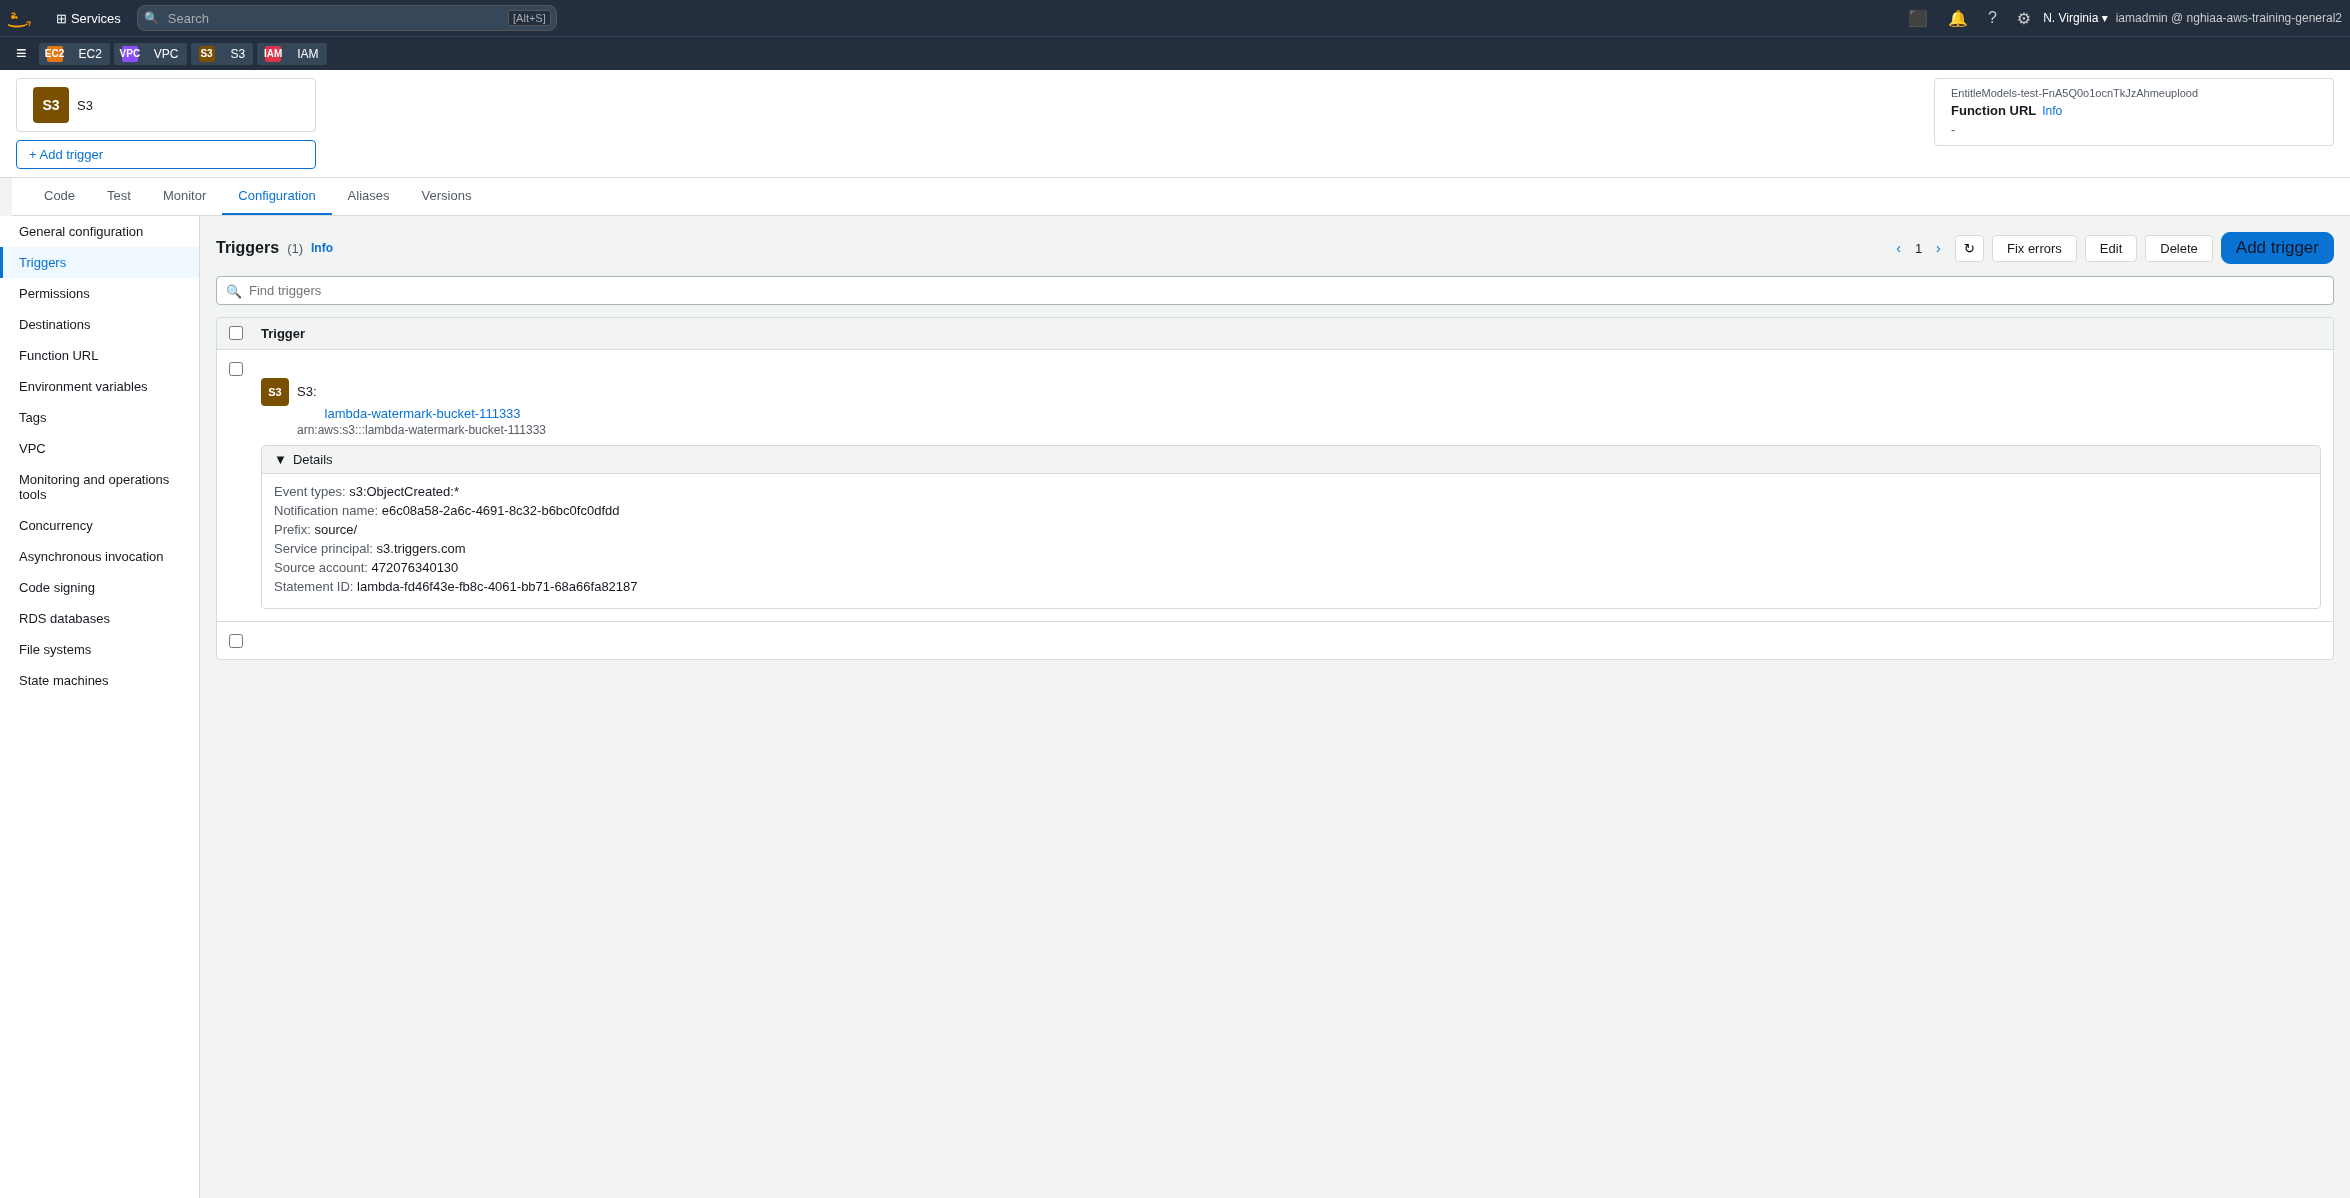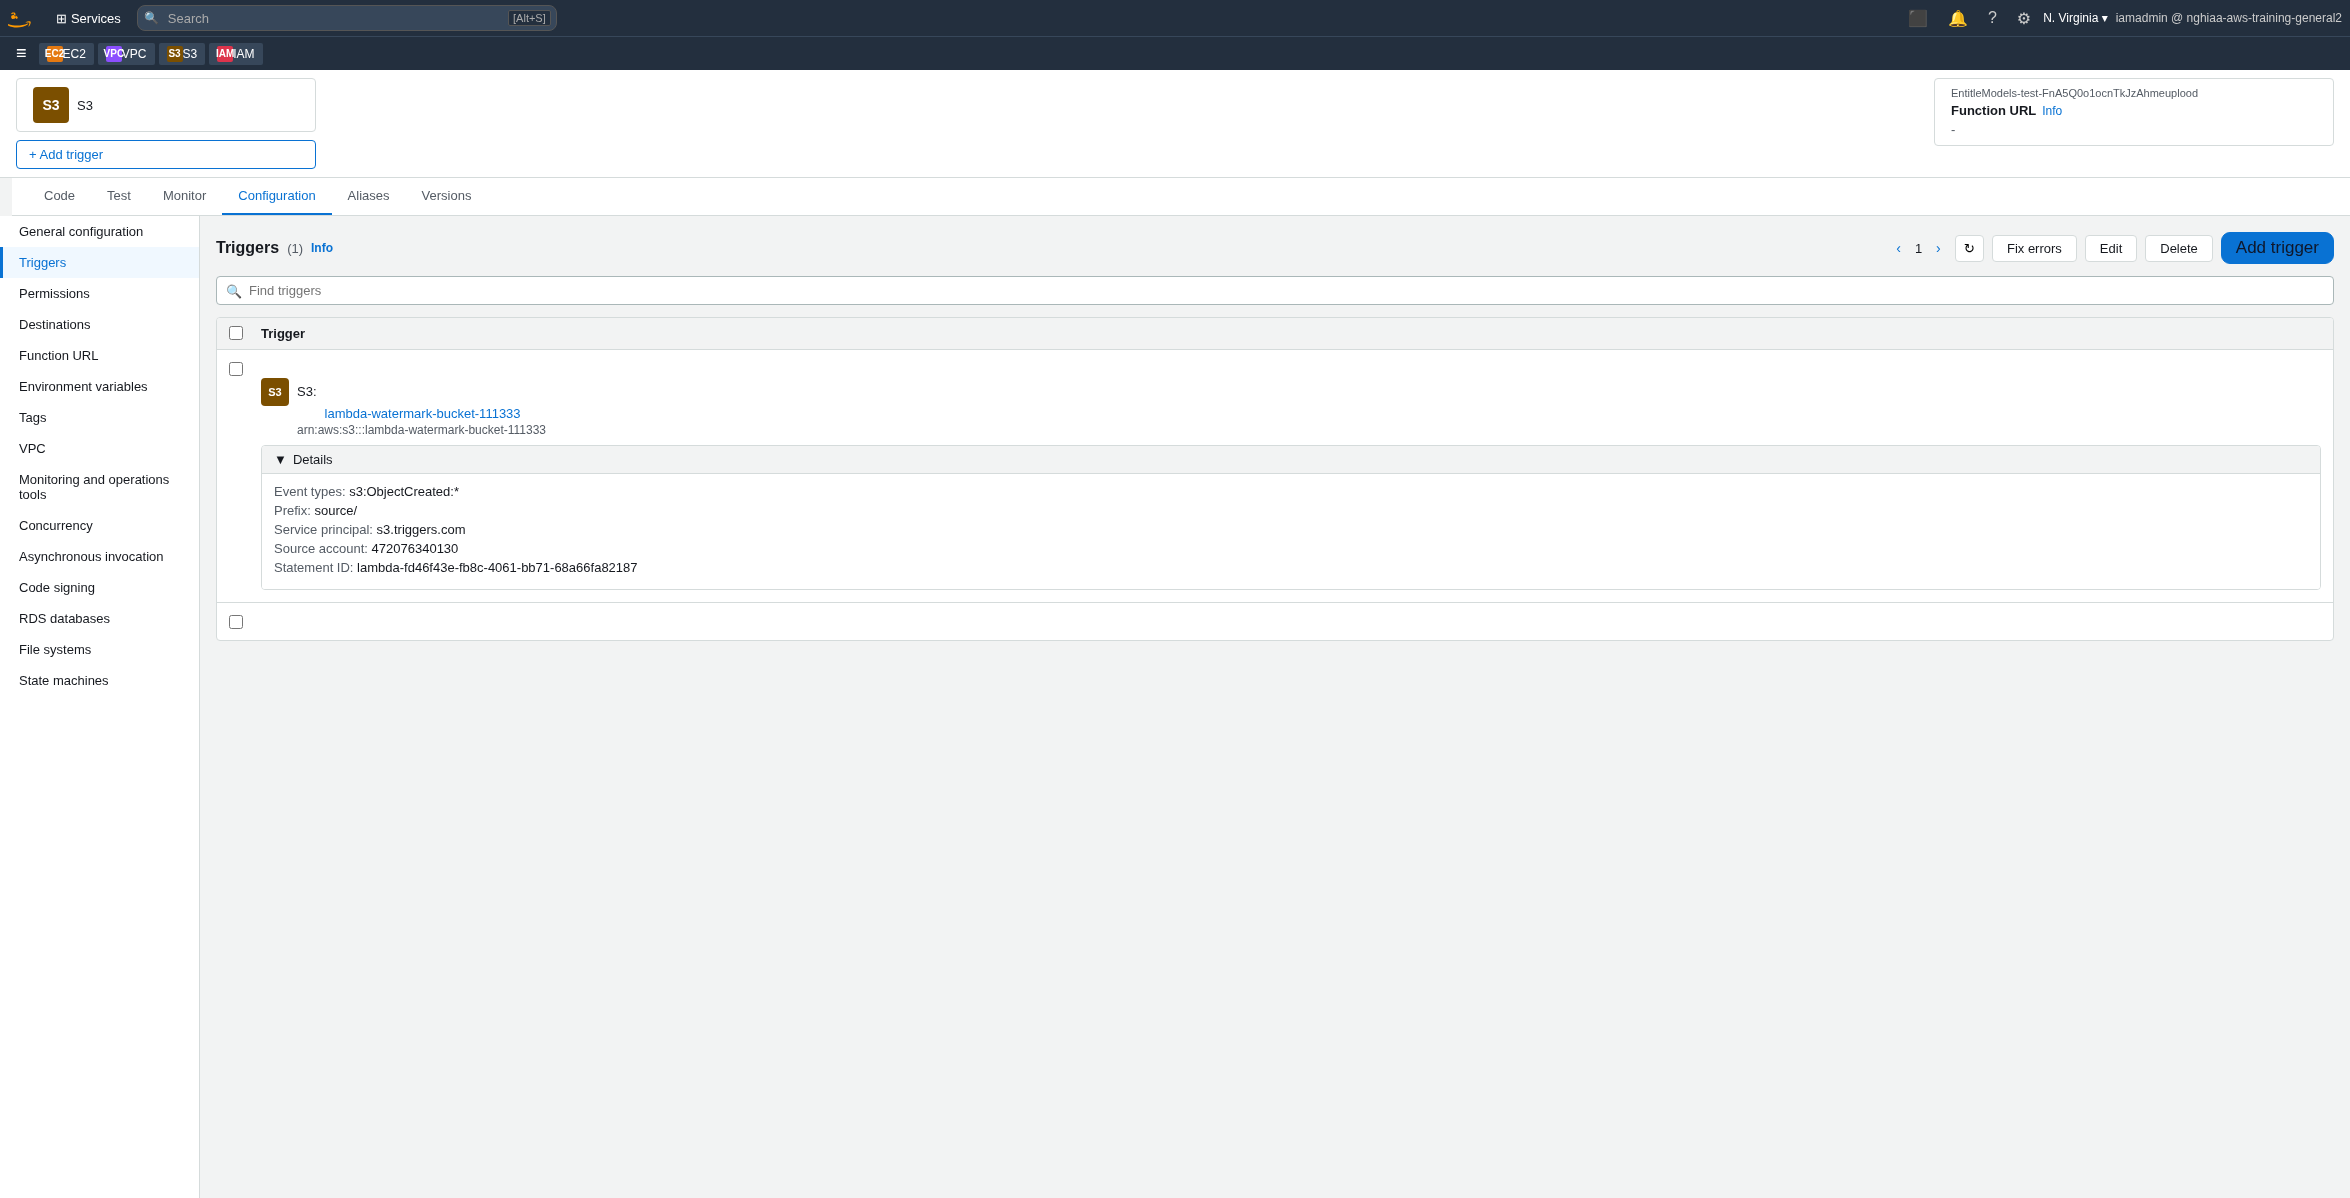--- a/index.html
+++ b/index.html
@@ -57,21 +57,21 @@
       background: #232f3e;
       border-top: 1px solid #37475a;
       height: 34px;
       display: flex;
       align-items: center;
       padding: 0 8px;
       gap: 4px;
     }
     .menu-icon { color: #fff; font-size: 18px; cursor: pointer; padding: 4px 8px; }
     .service-chip {
-      display: flex; align-items: center; gap: 0;
+      display: flex; align-items: center; gap: 16px;
       background: #37475a; border-radius: 2px;
       padding: 3px 8px; color: #fff; font-size: 12px; cursor: pointer;
     }
     .service-chip .chip-icon {
       width: 16px; height: 16px; border-radius: 2px;
       display: flex; align-items: center; justify-content: center; font-size: 10px; font-weight: bold;
     }
 
     
     .content-area {
@@ -448,20 +448,24 @@
               <div class="details-header">
                 <span>▼</span>
                 <span>Details</span>
               </div>
               <div class="details-body">
                 <div class="detail-row">
                   <span class="detail-label">Event types: </span>
                   <span>s3:ObjectCreated:*</span>
                 </div>
                 <div class="detail-row">
+                  <span class="detail-label">Notification name: </span>
+                  <span>e6c08a58-2a6c-4691-8c32-b6bc0fc0dfdd</span>
+                </div>
+                <div class="detail-row">
                   <span class="detail-label">Prefix: </span>
                   <span>source/</span>
                 </div>
                 <div class="detail-row">
                   <span class="detail-label">Service principal: </span>
                   <span>s3.triggers.com</span>
                 </div>
                 <div class="detail-row">
                   <span class="detail-label">Source account: </span>
                   <span>472076340130</span>

